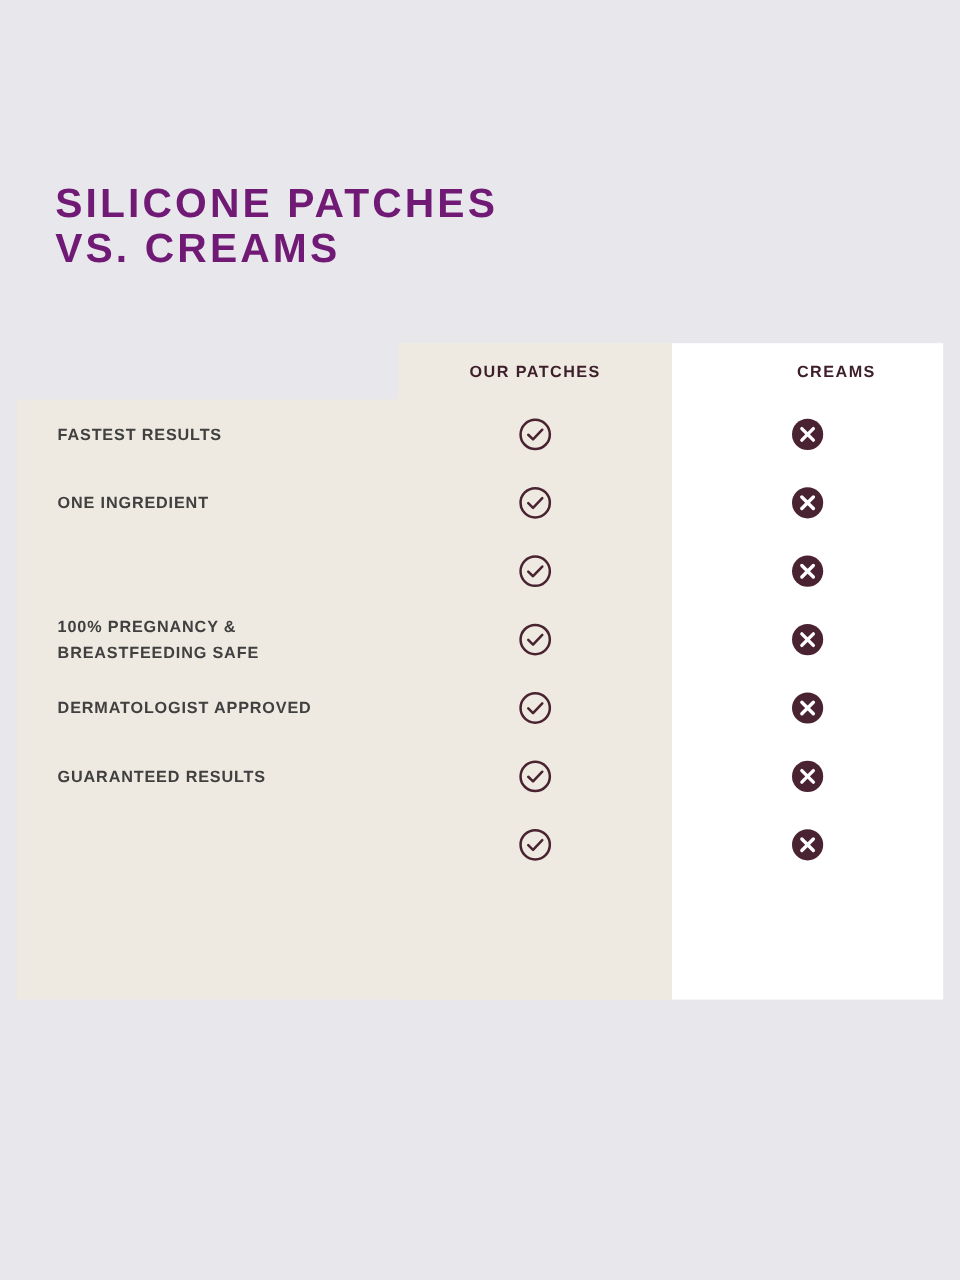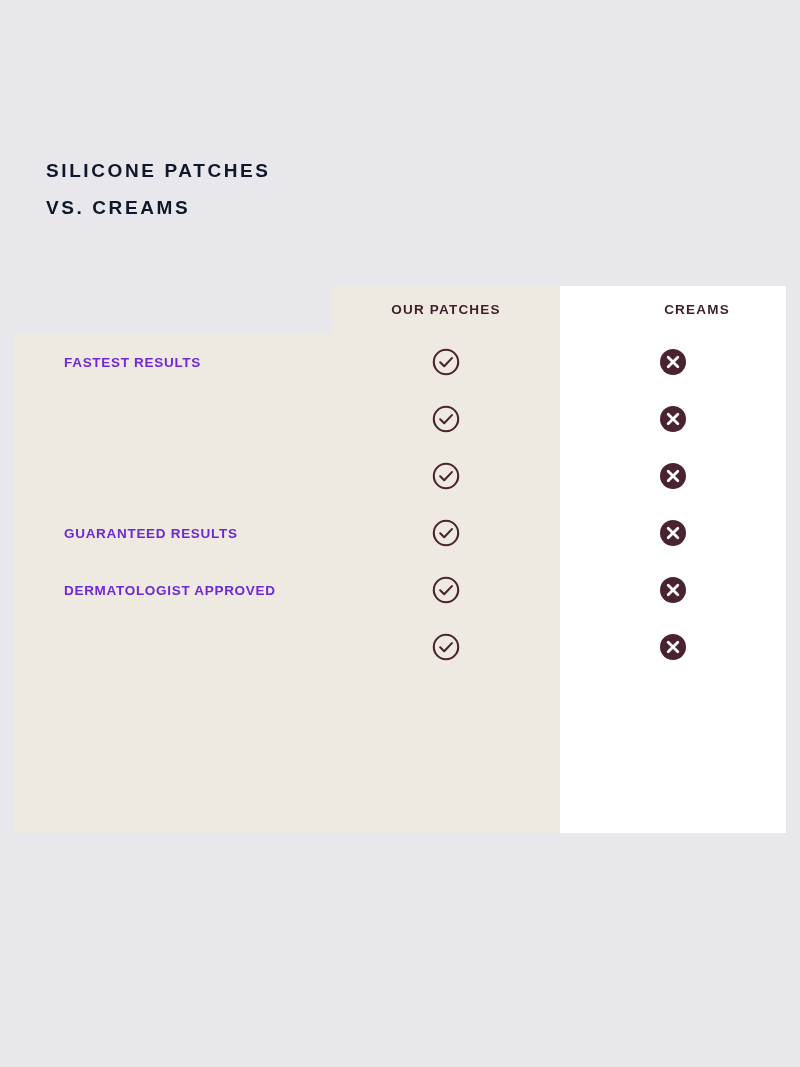--- a/index.html
+++ b/index.html
@@ -14,25 +14,25 @@
     position: relative;
     overflow: hidden;
   }
 
   
   #title {
     position: absolute;
     left: 46px;
     top: 152px;
     width: 420px;
-    font-size: 19px;
+    font-size: 34px;
     font-weight: bold;
     letter-spacing: 2.6px;
     line-height: 37px;
-    color: #0f172a;
+    color: #701a75;
     text-transform: uppercase;
     white-space: pre-line;
   }
 
   
   #comparison {
     position: absolute;
     left: 0;
     top: 286px;
     width: 688px;
@@ -84,29 +84,29 @@
     left: 0;
     top: 47px;
     width: 800px;
   }
   .row {
     position: relative;
     height: 57px;
   }
   .row-label {
     position: absolute;
-    left: 64px;
+    left: 48px;
     width: 280px;
     top: 50%;
     transform: translateY(-50%);
     font-size: 13.5px;
     font-weight: bold;
     letter-spacing: 0.7px;
     line-height: 21px;
-    color: #6d28d9;
+    color: #404040;
     text-transform: uppercase;
     white-space: pre-line;
   }
   .cell {
     position: absolute;
     top: 50%;
     transform: translateY(-50%);
     display: flex;
     align-items: center;
     justify-content: center;
@@ -144,64 +144,81 @@
           </svg>
         </div>
         <div class="cell cell-creams">
           <svg class="icon-x" width="28" height="28" viewBox="0 0 28 28" aria-hidden="true">
             <circle cx="14" cy="14" r="13" fill="#4a2332"></circle>
             <path d="M9.2 9.2 L18.8 18.8 M18.8 9.2 L9.2 18.8" stroke="#ffffff" stroke-width="2.8" stroke-linecap="round"></path>
           </svg>
         </div>
       </div>
       <div class="row">
-        <div class="cell cell-patches">
-          <svg class="icon-check" width="28" height="28" viewBox="0 0 28 28" aria-hidden="true">
-            <circle cx="14" cy="14" r="12.2" fill="none" stroke="#4a2332" stroke-width="2.1"></circle>
-            <path d="M8.2 14.3 L12.2 18.2 L19.9 10.1" fill="none" stroke="#4a2332" stroke-width="2.1" stroke-linecap="round" stroke-linejoin="round"></path>
-          </svg>
-        </div>
-        <div class="cell cell-creams">
-          <svg class="icon-x" width="28" height="28" viewBox="0 0 28 28" aria-hidden="true">
-            <circle cx="14" cy="14" r="13" fill="#4a2332"></circle>
-            <path d="M9.2 9.2 L18.8 18.8 M18.8 9.2 L9.2 18.8" stroke="#ffffff" stroke-width="2.8" stroke-linecap="round"></path>
-          </svg>
-        </div>
-      </div>
-      <div class="row">
+        <div class="row-label">ONE INGREDIENT</div>
+        <div class="cell cell-patches">
+          <svg class="icon-check" width="28" height="28" viewBox="0 0 28 28" aria-hidden="true">
+            <circle cx="14" cy="14" r="12.2" fill="none" stroke="#4a2332" stroke-width="2.1"></circle>
+            <path d="M8.2 14.3 L12.2 18.2 L19.9 10.1" fill="none" stroke="#4a2332" stroke-width="2.1" stroke-linecap="round" stroke-linejoin="round"></path>
+          </svg>
+        </div>
+        <div class="cell cell-creams">
+          <svg class="icon-x" width="28" height="28" viewBox="0 0 28 28" aria-hidden="true">
+            <circle cx="14" cy="14" r="13" fill="#4a2332"></circle>
+            <path d="M9.2 9.2 L18.8 18.8 M18.8 9.2 L9.2 18.8" stroke="#ffffff" stroke-width="2.8" stroke-linecap="round"></path>
+          </svg>
+        </div>
+      </div>
+      <div class="row">
+        <div class="cell cell-patches">
+          <svg class="icon-check" width="28" height="28" viewBox="0 0 28 28" aria-hidden="true">
+            <circle cx="14" cy="14" r="12.2" fill="none" stroke="#4a2332" stroke-width="2.1"></circle>
+            <path d="M8.2 14.3 L12.2 18.2 L19.9 10.1" fill="none" stroke="#4a2332" stroke-width="2.1" stroke-linecap="round" stroke-linejoin="round"></path>
+          </svg>
+        </div>
+        <div class="cell cell-creams">
+          <svg class="icon-x" width="28" height="28" viewBox="0 0 28 28" aria-hidden="true">
+            <circle cx="14" cy="14" r="13" fill="#4a2332"></circle>
+            <path d="M9.2 9.2 L18.8 18.8 M18.8 9.2 L9.2 18.8" stroke="#ffffff" stroke-width="2.8" stroke-linecap="round"></path>
+          </svg>
+        </div>
+      </div>
+      <div class="row">
+        <div class="row-label">100% PREGNANCY &amp;
+BREASTFEEDING SAFE</div>
+        <div class="cell cell-patches">
+          <svg class="icon-check" width="28" height="28" viewBox="0 0 28 28" aria-hidden="true">
+            <circle cx="14" cy="14" r="12.2" fill="none" stroke="#4a2332" stroke-width="2.1"></circle>
+            <path d="M8.2 14.3 L12.2 18.2 L19.9 10.1" fill="none" stroke="#4a2332" stroke-width="2.1" stroke-linecap="round" stroke-linejoin="round"></path>
+          </svg>
+        </div>
+        <div class="cell cell-creams">
+          <svg class="icon-x" width="28" height="28" viewBox="0 0 28 28" aria-hidden="true">
+            <circle cx="14" cy="14" r="13" fill="#4a2332"></circle>
+            <path d="M9.2 9.2 L18.8 18.8 M18.8 9.2 L9.2 18.8" stroke="#ffffff" stroke-width="2.8" stroke-linecap="round"></path>
+          </svg>
+        </div>
+      </div>
+      <div class="row">
+        <div class="row-label">DERMATOLOGIST APPROVED</div>
         <div class="cell cell-patches">
           <svg class="icon-check" width="28" height="28" viewBox="0 0 28 28" aria-hidden="true">
             <circle cx="14" cy="14" r="12.2" fill="none" stroke="#4a2332" stroke-width="2.1"></circle>
             <path d="M8.2 14.3 L12.2 18.2 L19.9 10.1" fill="none" stroke="#4a2332" stroke-width="2.1" stroke-linecap="round" stroke-linejoin="round"></path>
           </svg>
         </div>
         <div class="cell cell-creams">
           <svg class="icon-x" width="28" height="28" viewBox="0 0 28 28" aria-hidden="true">
             <circle cx="14" cy="14" r="13" fill="#4a2332"></circle>
             <path d="M9.2 9.2 L18.8 18.8 M18.8 9.2 L9.2 18.8" stroke="#ffffff" stroke-width="2.8" stroke-linecap="round"></path>
           </svg>
         </div>
       </div>
       <div class="row">
         <div class="row-label">GUARANTEED RESULTS</div>
-        <div class="cell cell-patches">
-          <svg class="icon-check" width="28" height="28" viewBox="0 0 28 28" aria-hidden="true">
-            <circle cx="14" cy="14" r="12.2" fill="none" stroke="#4a2332" stroke-width="2.1"></circle>
-            <path d="M8.2 14.3 L12.2 18.2 L19.9 10.1" fill="none" stroke="#4a2332" stroke-width="2.1" stroke-linecap="round" stroke-linejoin="round"></path>
-          </svg>
-        </div>
-        <div class="cell cell-creams">
-          <svg class="icon-x" width="28" height="28" viewBox="0 0 28 28" aria-hidden="true">
-            <circle cx="14" cy="14" r="13" fill="#4a2332"></circle>
-            <path d="M9.2 9.2 L18.8 18.8 M18.8 9.2 L9.2 18.8" stroke="#ffffff" stroke-width="2.8" stroke-linecap="round"></path>
-          </svg>
-        </div>
-      </div>
-      <div class="row">
-        <div class="row-label">DERMATOLOGIST APPROVED</div>
         <div class="cell cell-patches">
           <svg class="icon-check" width="28" height="28" viewBox="0 0 28 28" aria-hidden="true">
             <circle cx="14" cy="14" r="12.2" fill="none" stroke="#4a2332" stroke-width="2.1"></circle>
             <path d="M8.2 14.3 L12.2 18.2 L19.9 10.1" fill="none" stroke="#4a2332" stroke-width="2.1" stroke-linecap="round" stroke-linejoin="round"></path>
           </svg>
         </div>
         <div class="cell cell-creams">
           <svg class="icon-x" width="28" height="28" viewBox="0 0 28 28" aria-hidden="true">
             <circle cx="14" cy="14" r="13" fill="#4a2332"></circle>
             <path d="M9.2 9.2 L18.8 18.8 M18.8 9.2 L9.2 18.8" stroke="#ffffff" stroke-width="2.8" stroke-linecap="round"></path>

